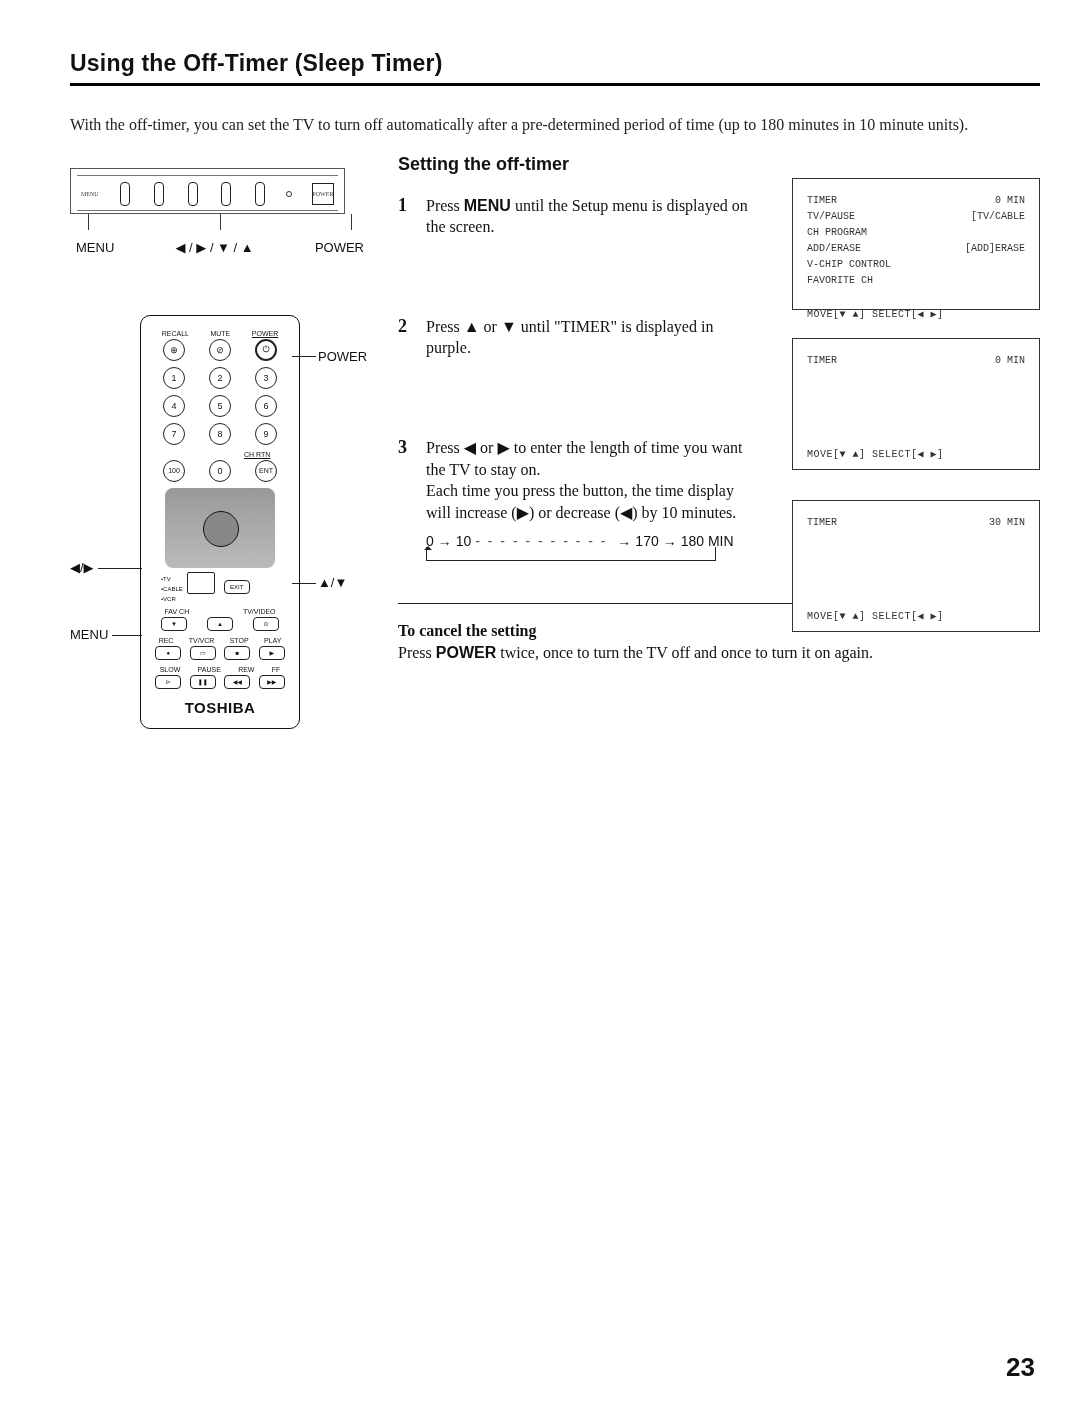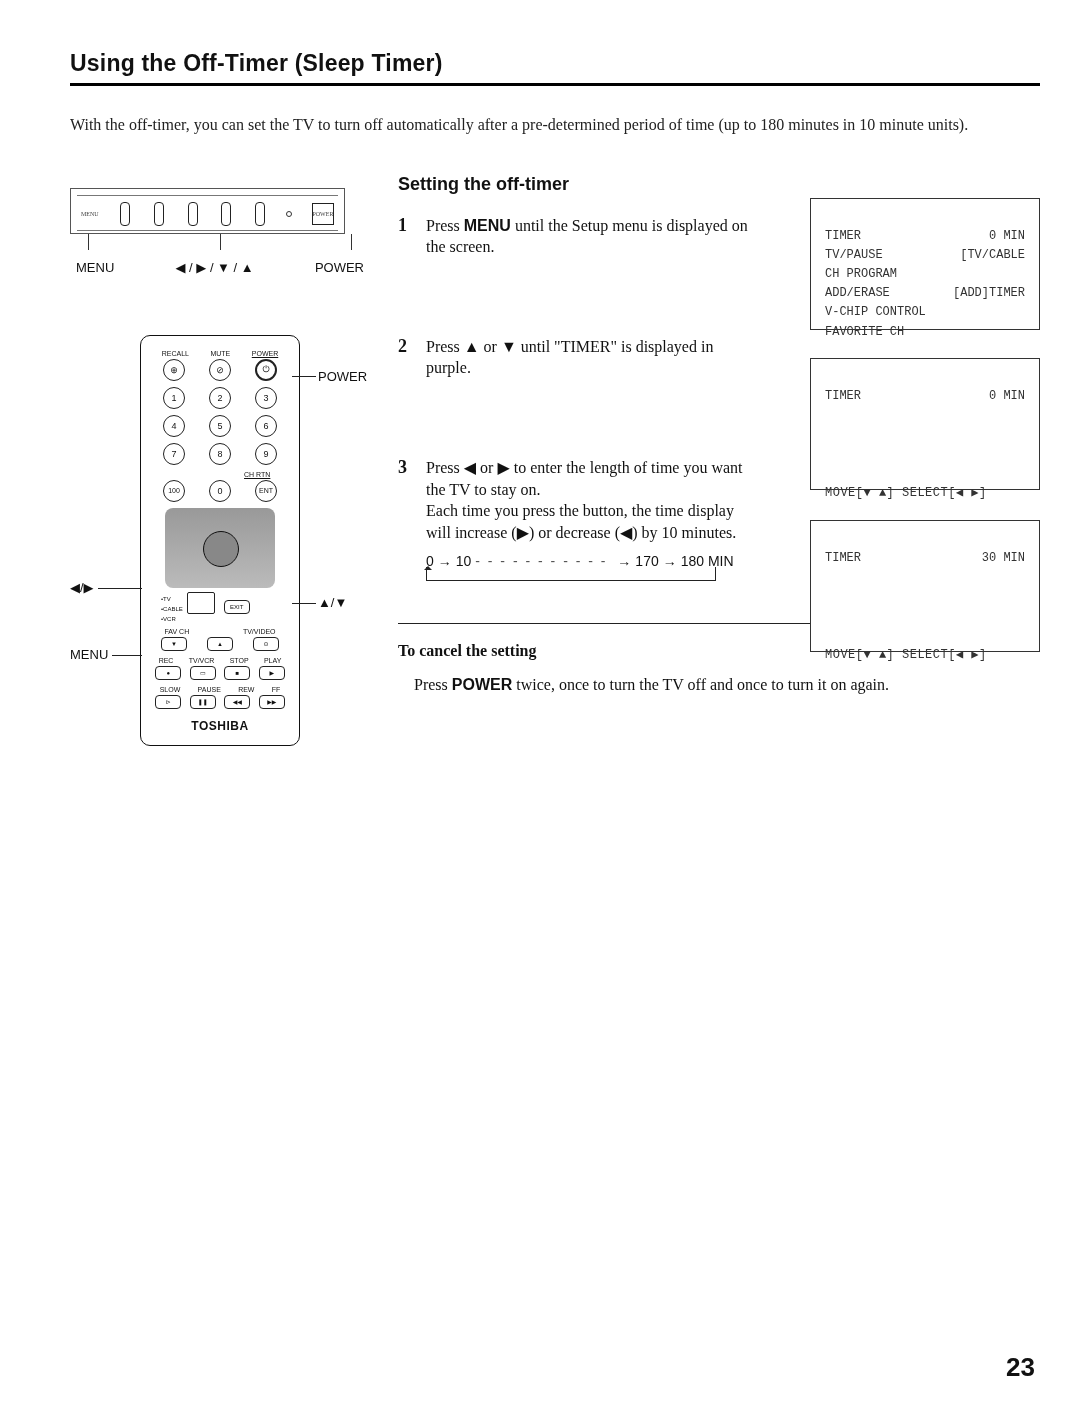--- a/index.html
+++ b/index.html
@@ -22,21 +22,21 @@
     font-size: 23px;
     margin: 0 0 6px 0;
     letter-spacing: 0.2px;
   }
   .title-rule {
     border-top: 3px solid #000;
     margin-bottom: 28px;
   }
   p.intro {
     font-size: 16px;
-    margin: 0 0 38px 0;
+    margin: 0 0 18px 0;
     line-height: 1.35;
     color: #222;
   }
 
   .cols {
     display: flex;
     gap: 28px;
   }
   .leftcol {
     width: 300px;
@@ -127,21 +127,21 @@
     background:
       radial-gradient(circle at 50% 50%, #777 0 16px, transparent 16px),
       linear-gradient(#999,#bbb);
     border-radius:8px;
   }
   .remote .nav::before{
     content:""; position:absolute; left:38px; top:23px;
     width:34px;height:34px;border:1.2px solid #111;border-radius:50%;
     background:#888;
   }
-  .remote .brand{ font-weight:800;font-size:12px;margin-top:10px;letter-spacing:0.5px;}
+  .remote .brand{ font-weight:800;font-size:15px;margin-top:10px;letter-spacing:0.5px;}
   .remote .tiny{font-size:6px;text-align:left;margin:4px 0 2px 6px;}
   .remote .slider{width:28px;height:22px;border:1.2px solid #222;border-radius:2px;display:inline-block;vertical-align:middle;margin-right:4px;}
 
   .callout-label {
     position:absolute;
     font-family: Arial, Helvetica, sans-serif;
     font-size: 13px;
   }
   .callout-line { position:absolute; background:#222; }
 
@@ -169,25 +169,25 @@
     font-size: 16px;
     line-height: 1.35;
     flex: 1;
     max-width: 330px;
   }
   .kbold { font-weight: 800; font-family: Arial, Helvetica, sans-serif; }
 
   .screenbox {
     position: absolute;
     right: 0;
-    width: 230px;
+    width: 248px;
     border: 1.3px solid #333;
-    padding: 28px 14px 12px 14px;
+    padding: 14px 14px 12px 14px;
     font-family: "Courier New", monospace;
-    font-size: 12px;
+    font-size: 10px;
     color: #333;
     line-height: 1.6;
     background:#fff;
   }
   .screenbox .row2 { display:flex; justify-content:space-between; }
   .screenbox .foot { margin-top: 18px; letter-spacing:0.5px;}
 
   .seqline {
     font-family: Arial, Helvetica, sans-serif;
     font-size: 14px;
@@ -205,21 +205,21 @@
     content:"";position:absolute;left:-3px;bottom:10px;
     border:4px solid transparent;border-bottom-color:#222;
   }
 
   hr.thin { border:none;border-top:1px solid #222; margin:8px 0 18px 0;}
 
   .cancel h3{
     font-family: "Times New Roman", Times, serif;
     font-weight:700;font-size:16px;margin:0 0 4px 0;
   }
-  .cancel p{ font-size:16px;margin:16px; }
+  .cancel p{ font-size:16px;margin:0; }
 </style>
 </head>
 <body>
 
 <h1 class="title">Using the Off-Timer (Sleep Timer)</h1>
 <div class="title-rule"></div>
 
 <p class="intro">With the off-timer, you can set the TV to turn off automatically after a pre-determined period of time (up to 180 minutes in 10 minute units).</p>
 
 <div class="cols">
@@ -366,21 +366,21 @@
         <div class="row2">
             <span>TV/PAUSE</span>
             <span>[TV/CABLE</span>
           </div>
         <div class="row2">
             <span>CH PROGRAM</span>
             <span></span>
           </div>
         <div class="row2">
             <span>ADD/ERASE</span>
-            <span>[ADD]TIMER</span>
+            <span>[ADD]ERASE</span>
           </div>
         <div class="row2">
             <span>V-CHIP CONTROL</span>
             <span></span>
           </div>
         <div class="row2">
             <span>FAVORITE CH</span>
             <span></span>
           </div>
         <div class="foot">MOVE[▼ ▲]  SELECT[◀ ▶]</div>

